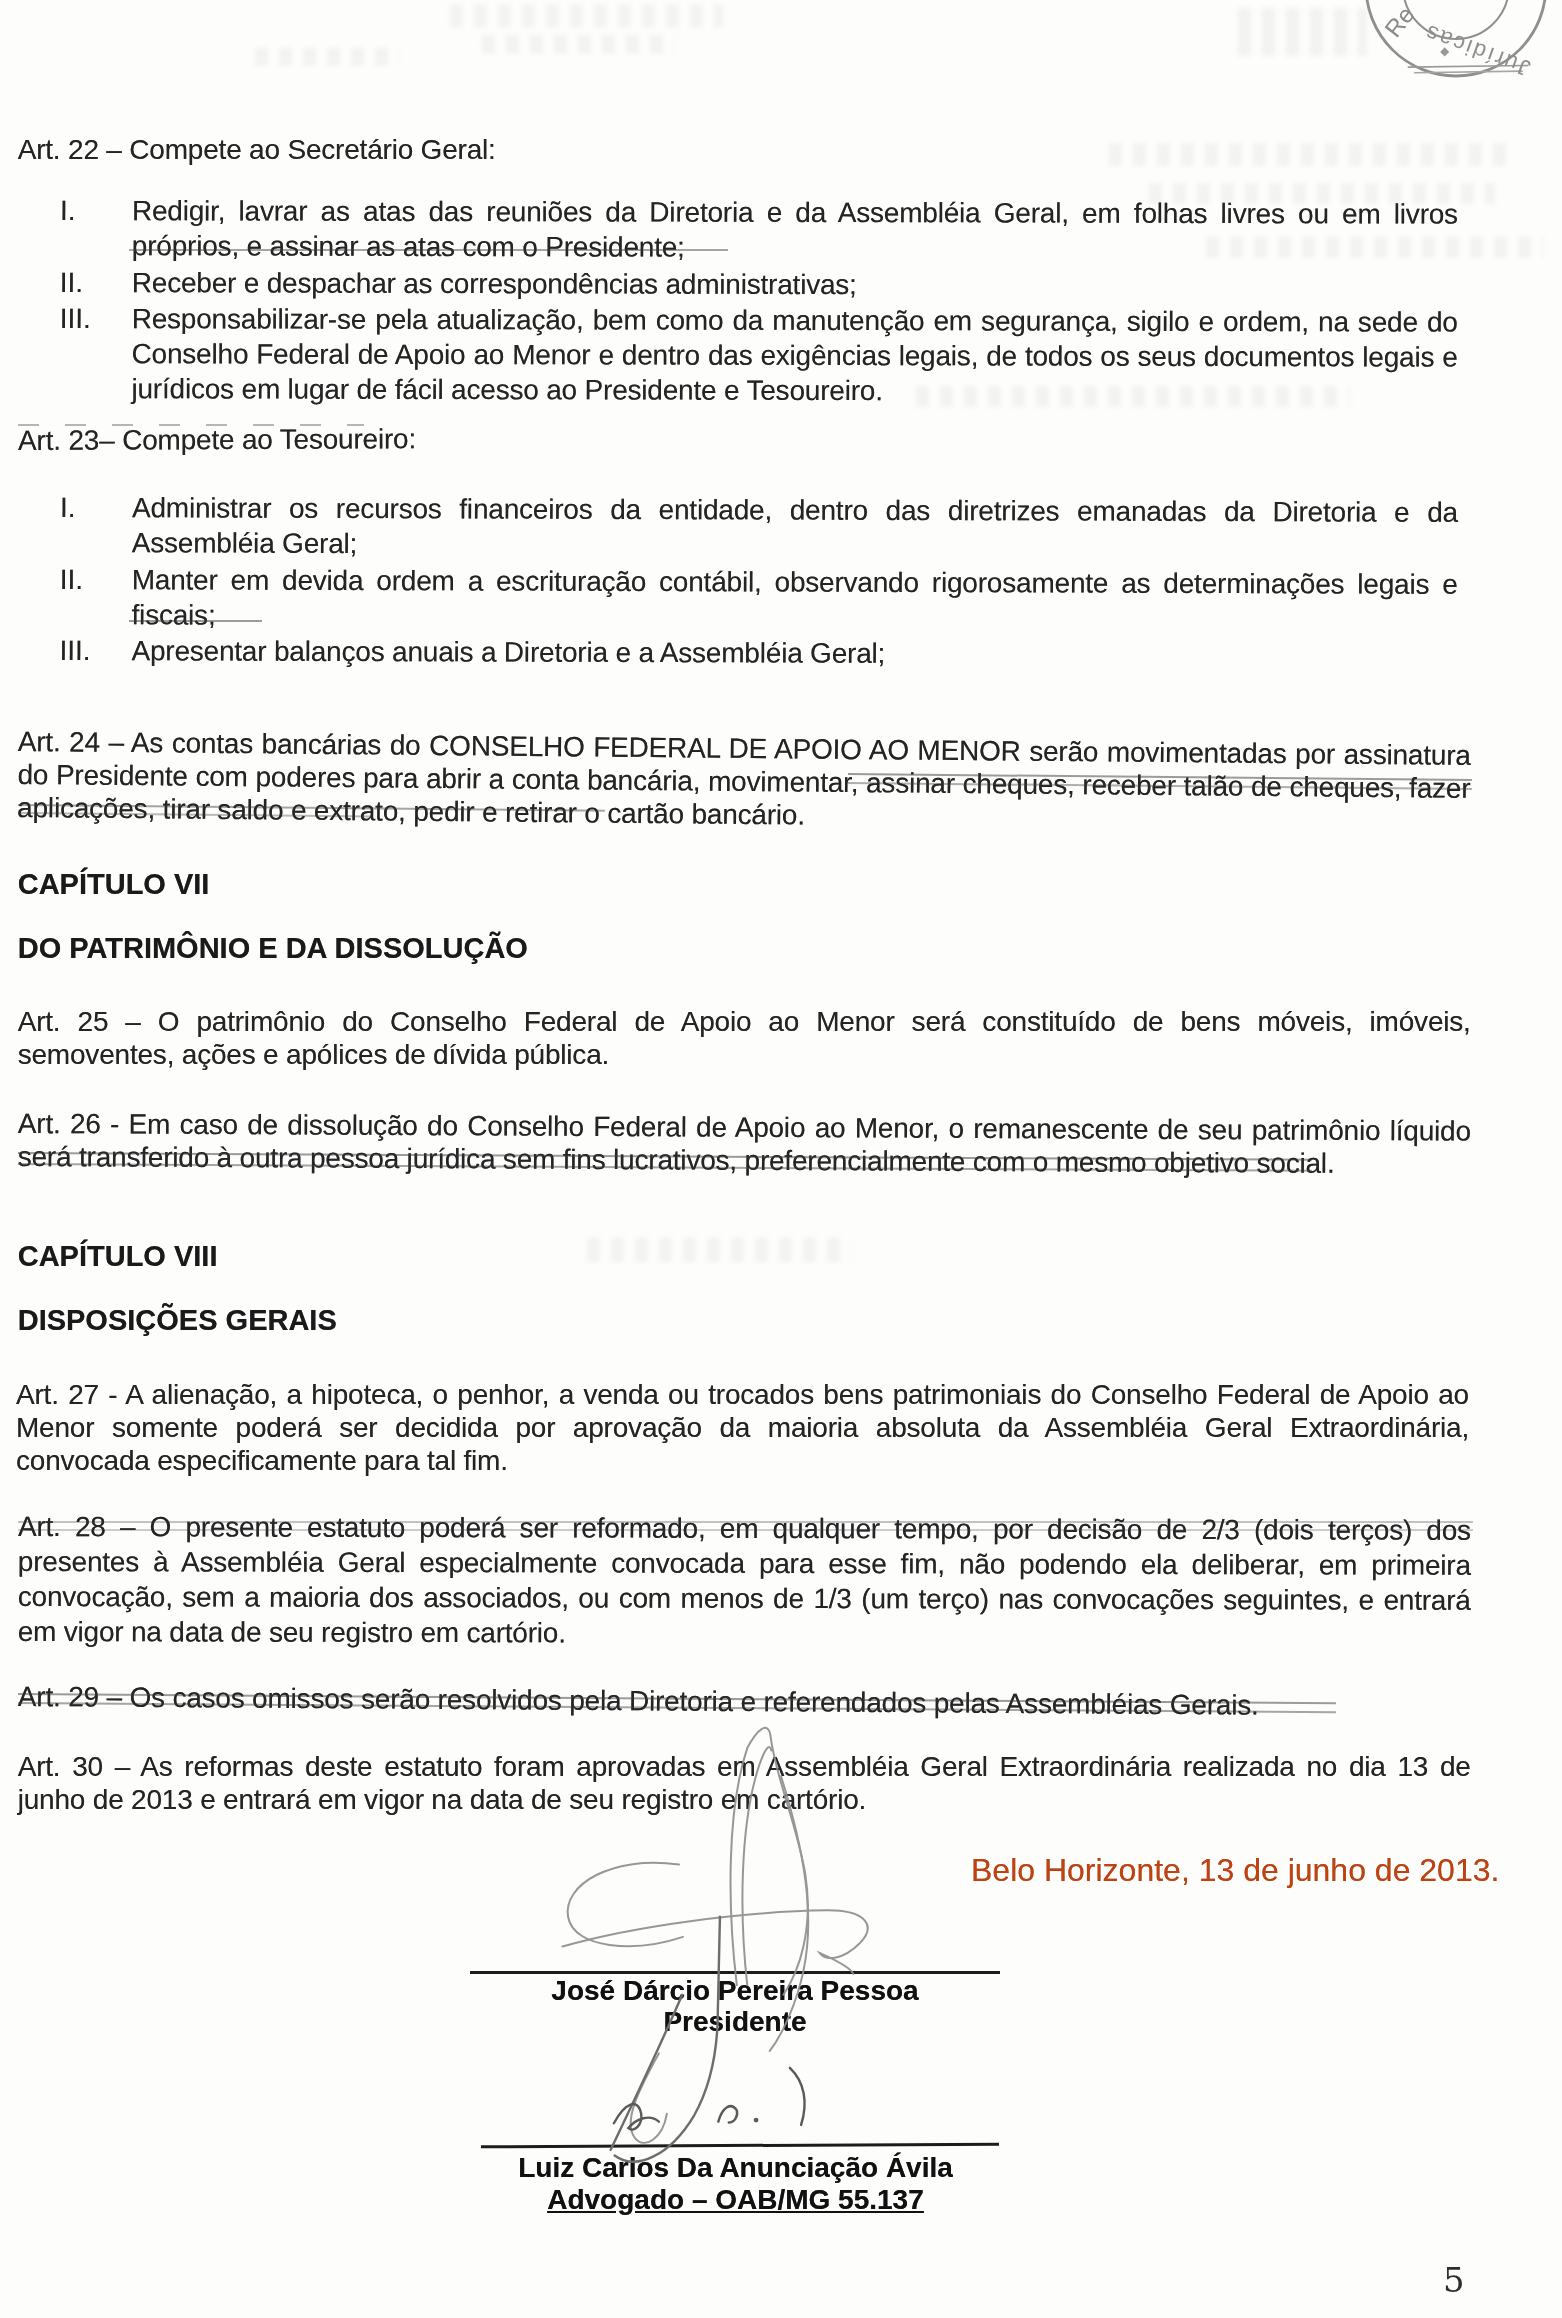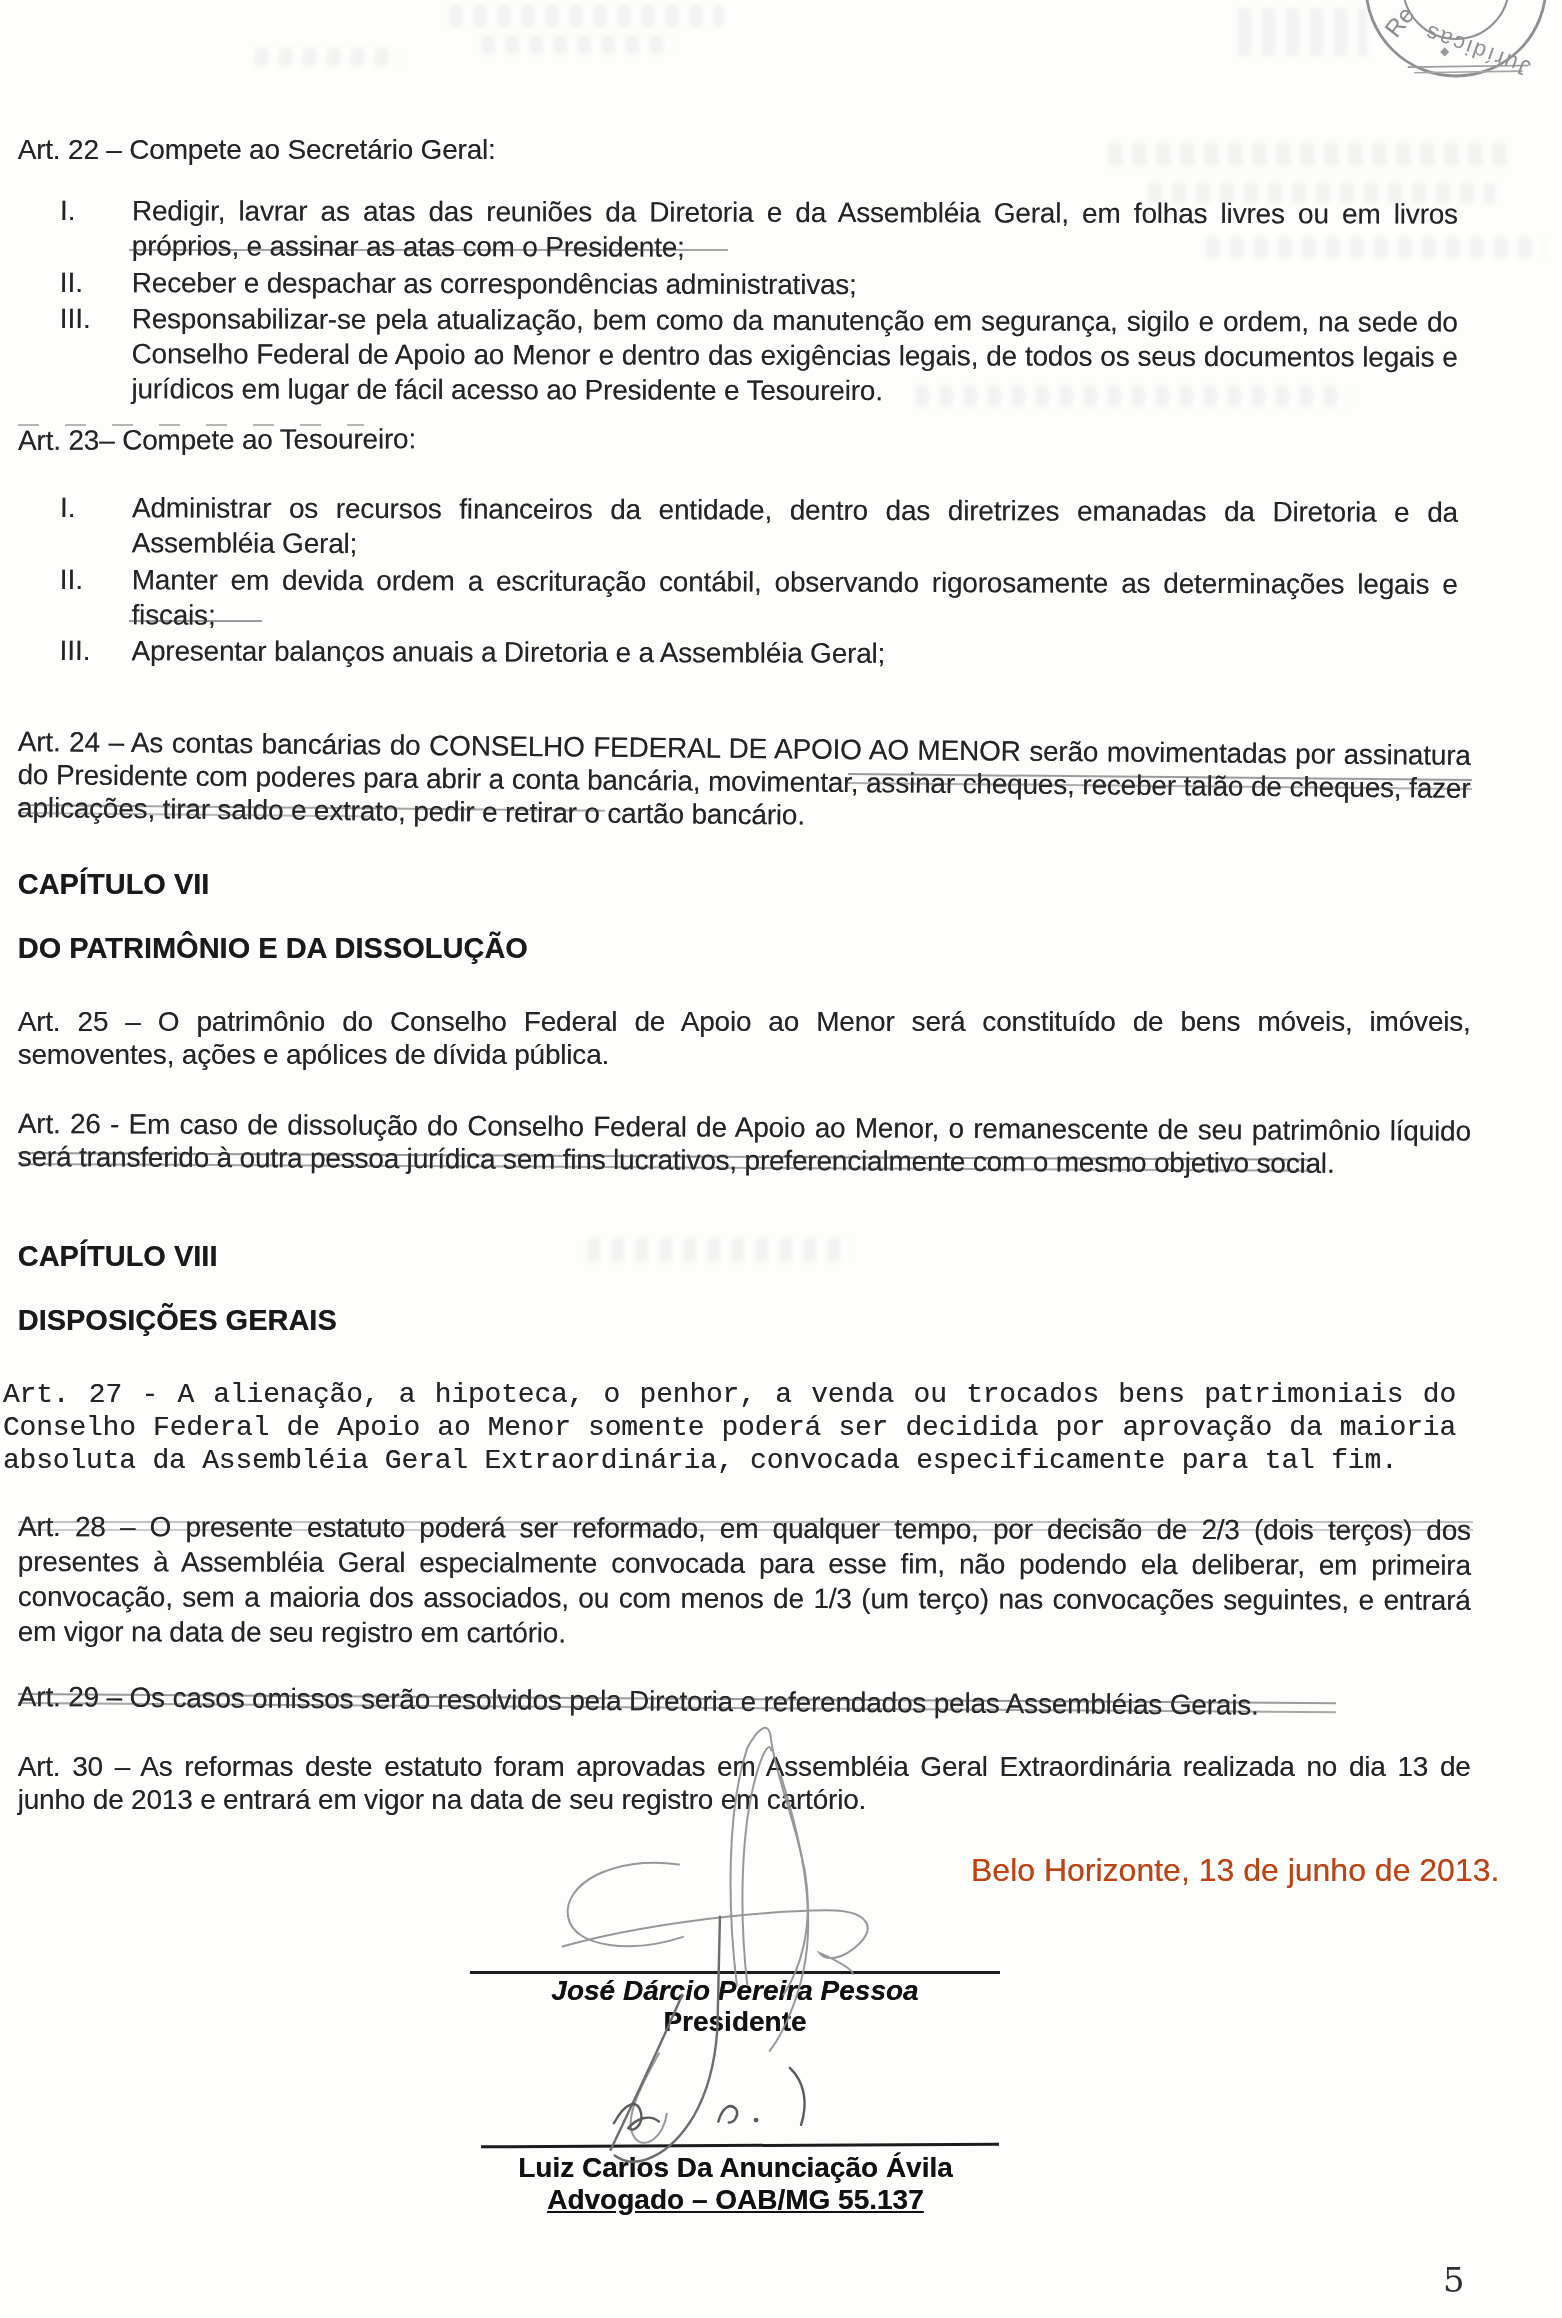--- a/index.html
+++ b/index.html
@@ -112,32 +112,32 @@
   <div class="blk heading-center" style="top:868px;">CAPÍTULO VII</div>
   <div class="blk heading-center" style="top:932px;">DO PATRIMÔNIO E DA DISSOLUÇÃO</div>
 
   <div class="blk body-text justify" style="left:17.7px;top:1005px;width:1453px;">Art. 25 – O patrimônio do Conselho Federal de Apoio ao Menor será constituído de bens móveis, imóveis, semoventes, ações e apólices de dívida pública.</div>
 
   <div class="blk body-text justify" style="left:17.7px;top:1107px;width:1453px;transform:rotate(0.3deg);transform-origin:0 0;">Art. 26 - Em caso de dissolução do Conselho Federal de Apoio ao Menor, o remanescente de seu patrimônio líquido será transferido à outra pessoa jurídica sem fins lucrativos, preferencialmente com o mesmo objetivo social.</div>
 
   <div class="blk heading-center" style="top:1240px;">CAPÍTULO VIII</div>
   <div class="blk heading-center" style="top:1304px;">DISPOSIÇÕES GERAIS</div>
 
-  <div class="blk body-text justify" style="left:3px;top:1378px;width:1453px;font-family:Liberation Mono, monospace;">Art. 27 - A alienação, a hipoteca, o penhor, a venda ou trocados bens patrimoniais do Conselho Federal de Apoio ao Menor somente poderá ser decidida por aprovação da maioria absoluta da Assembléia Geral Extraordinária, convocada especificamente para tal fim.</div>
+  <div class="blk body-text justify" style="left:16px;top:1378px;width:1453px;">Art. 27 - A alienação, a hipoteca, o penhor, a venda ou trocados bens patrimoniais do Conselho Federal de Apoio ao Menor somente poderá ser decidida por aprovação da maioria absoluta da Assembléia Geral Extraordinária, convocada especificamente para tal fim.</div>
 
   <div class="blk body-text justify" style="left:17.7px;top:1509px;width:1453px;line-height:35px;transform:rotate(0.15deg);transform-origin:0 0;">Art. 28 – O presente estatuto poderá ser reformado, em qualquer tempo, por decisão de 2/3 (dois terços) dos presentes à Assembléia Geral especialmente convocada para esse fim, não podendo ela deliberar, em primeira convocação, sem a maioria dos associados, ou com menos de 1/3 (um terço) nas convocações seguintes, e entrará em vigor na data de seu registro em cartório.</div>
 
   <div class="blk body-text" style="left:17.7px;top:1680px;width:1453px;transform:rotate(0.4deg);transform-origin:0 0;">Art. 29 – Os casos omissos serão resolvidos pela Diretoria e referendados pelas Assembléias Gerais.</div>
 
   <div class="blk body-text justify" style="left:17.7px;top:1750px;width:1453px;">Art. 30 – As reformas deste estatuto foram aprovadas em Assembléia Geral Extraordinária realizada no dia 13 de junho de 2013 e entrará em vigor na data de seu registro em cartório.</div>
 
   <div class="blk dateline" style="left:971px;top:1852px;">Belo Horizonte, 13 de junho de 2013.</div>
 
   <div class="blk sig-rule" style="left:470px;top:1971px;width:530px;"></div>
-  <div class="blk sig-name" style="left:470px;top:1975px;width:530px;font-style:italic;">José Dárcio Pereira Pessoa</div>
+  <div class="blk sig-name" style="left:470px;top:1975px;width:530px;">José Dárcio Pereira Pessoa</div>
   <div class="blk sig-name" style="left:470px;top:2006px;width:530px;">Presidente</div>
 
   <div class="blk sig-rule" style="left:481px;top:2144px;width:518px;transform:rotate(-0.3deg);"></div>
   <div class="blk sig-name" style="left:462px;top:2152px;width:547px;">Luiz Carlos Da Anunciação Ávila</div>
   <div class="blk sig-name" style="left:462px;top:2184px;width:547px;text-decoration:underline;">Advogado – OAB/MG 55.137</div>
 
   <div class="blk page-num" style="left:1443px;top:2260px;">5</div>
 
   <div>
     <div class="streak" style="left:129px;top:249px;width:599px;height:2.4px;opacity:.45;"></div>

